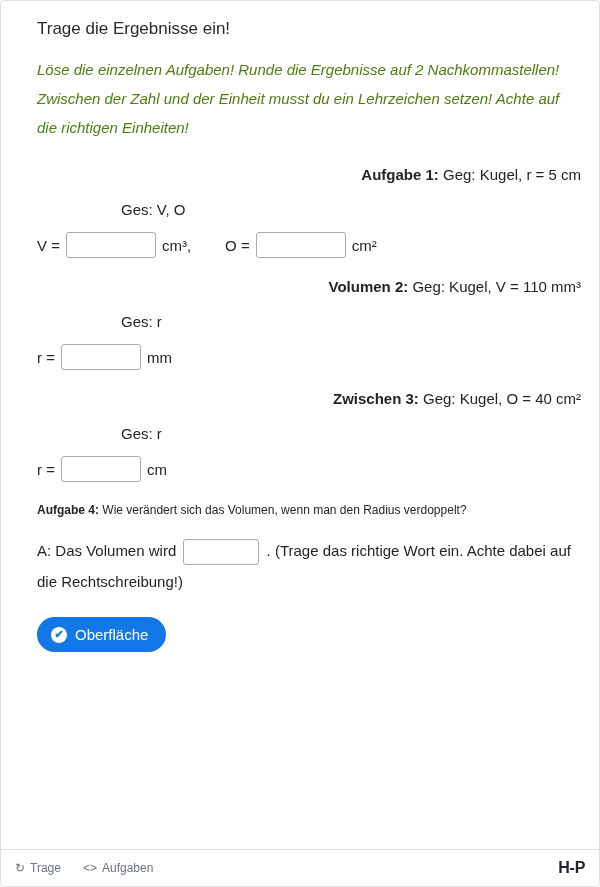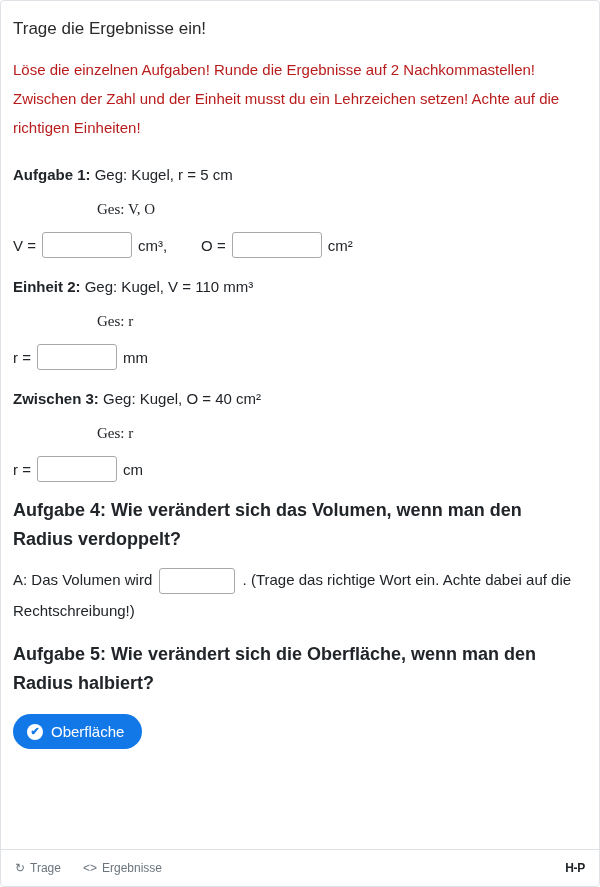--- a/index.html
+++ b/index.html
@@ -20,49 +20,50 @@
     width: 600px;
     height: 887px;
     box-sizing: border-box;
     border: 1px solid #dee2e6;
     border-radius: 4px;
     background: #fff;
     display: flex;
     flex-direction: column;
   }
   .content {
-    padding: 14px 18px 0 12px;
+    padding: 14px 18px 0 36px;
     flex: 1 1 auto;
   }
   .title {
     font-size: 17px;
     color: #2b2b2b;
     margin: 4px 0 16px 0;
     font-weight: 400;
   }
   .intro {
     font-size: 15px;
     line-height: 29px;
     margin: 0 0 18px 0;
-    color: #b91c1c;
+    color: #4d7c0f;
+    font-style: italic;
   }
   .task {
     font-size: 15px;
     line-height: 29px;
     margin: 0 0 6px 0;
+    text-align: right;
   }
   .task b {
     font-weight: bold;
   }
   .ges {
     font-size: 15px;
     line-height: 29px;
     margin: 0 0 8px 0;
     padding-left: 84px;
-    font-family: Liberation Serif, serif;
   }
   .answer-row {
     display: flex;
     align-items: center;
     font-size: 15px;
     margin: 0 0 14px 0;
     flex-wrap: wrap;
   }
   .answer-row .lbl {
     margin-right: 6px;
@@ -82,24 +83,23 @@
     background: #fff;
     font-family: "Liberation Sans", sans-serif;
     font-size: 14px;
     padding: 2px 5px;
     outline: none;
   }
   input.w90 { width: 90px; }
   input.w80 { width: 80px; }
   input.w76 { width: 76px; }
   .para {
-    font-size: 18px;
+    font-size: 12px;
     line-height: 29px;
     margin: 0 0 10px 0;
-    font-weight: bold;
   }
   .inline-wrap {
     font-size: 15px;
     line-height: 31px;
     margin: 0 0 14px 0;
   }
   .inline-wrap input.blank {
     vertical-align: middle;
     margin: 0 3px;
   }
@@ -145,21 +145,21 @@
     align-items: center;
     gap: 5px;
     margin-right: 22px;
     color: #6c757d;
     text-decoration: none;
   }
   .footer .brand {
     margin-left: auto;
     font-weight: bold;
     color: #212529;
-    font-size: 12px;
+    font-size: 16px;
     letter-spacing: -0.3px;
   }
   .ficon { font-size: 12px; }
 </style>
 </head>
 <body>
 
 <div class="card">
 
   <div class="content">
@@ -179,21 +179,21 @@
       <input class="blank w90" type="text" value="" style="">
       <span class="unit">cm³,</span>
       <span class="gap"></span>
       <span class="lbl">O =</span>
       <input class="blank w90" type="text" value="" style="">
       <span class="unit">cm²</span>
     </div>
 
     
     <p class="task">
-      <b>Einheit 2:</b>
+      <b>Volumen 2:</b>
       <span>Geg: Kugel, V = 110 mm³</span>
     </p>
     <p class="ges">Ges: r</p>
     <div class="answer-row">
       <span class="lbl">r =</span>
       <input class="blank w80" type="text" value="" style="">
       <span class="unit">mm</span>
     </div>
 
     
@@ -213,37 +213,33 @@
       <b>Aufgabe 4:</b>
       <span>Wie verändert sich das Volumen, wenn man den Radius verdoppelt?</span>
     </p>
     <p class="inline-wrap">
       <span>A: Das Volumen wird</span>
       <input class="blank w76" type="text" value="" style="">
       <span>. (Trage das richtige Wort ein. Achte dabei auf die Rechtschreibung!)</span>
     </p>
 
     
-    <p class="para">
-      <b>Aufgabe 5:</b>
-      <span>Wie verändert sich die Oberfläche, wenn man den Radius halbiert?</span>
-    </p>
 
     <button class="check-btn">
       <span class="check-icon">✔</span>
       <span>Oberfläche</span>
     </button>
 
   </div>
 
   <div class="footer">
     <a class="item" href="#">
       <span class="ficon">↻</span>
       <span>Trage</span>
     </a>
     <a class="item" href="#">
       <span class="ficon">&lt;&gt;</span>
-      <span>Ergebnisse</span>
+      <span>Aufgaben</span>
     </a>
     <span class="brand">H-P</span>
   </div>
 
 </div>
 
 </body></html>

